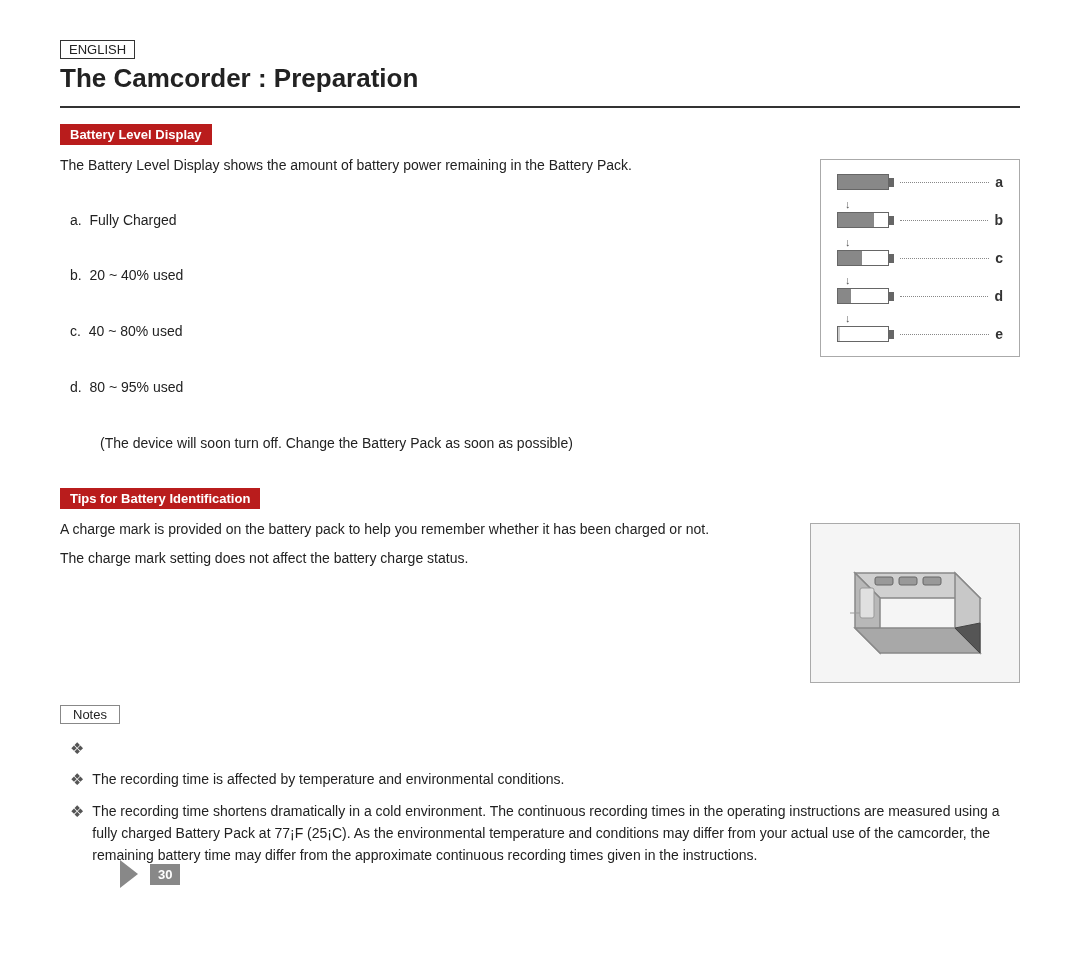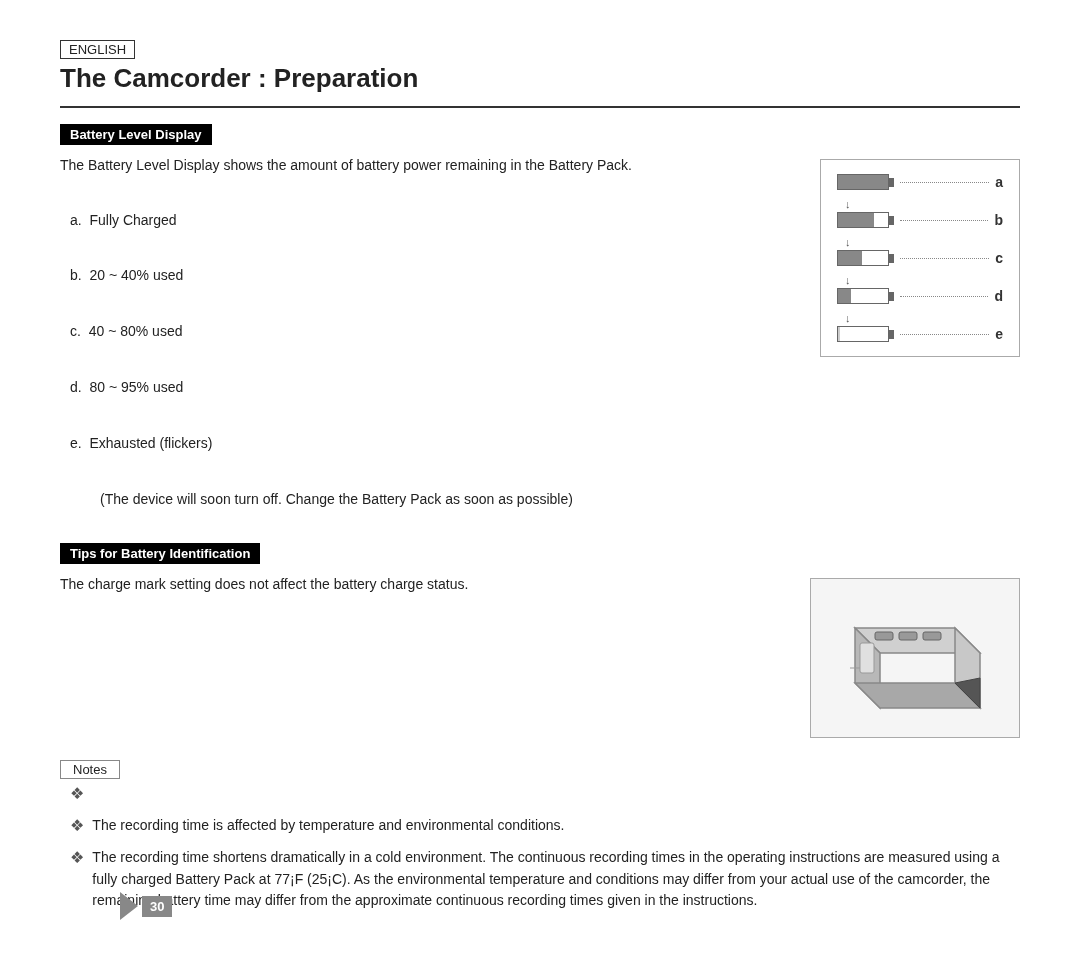--- a/index.html
+++ b/index.html
@@ -25,21 +25,21 @@
     h1.page-title {
       font-size: 26px;
       font-weight: bold;
       border-bottom: 2px solid #333;
       padding-bottom: 12px;
       margin-bottom: 16px;
     }
 
     .section-header {
       display: inline-block;
-      background: #000000;
+      background: #b91c1c;
       color: #fff;
       font-weight: bold;
       font-size: 13px;
       padding: 3px 10px;
       margin-bottom: 10px;
     }
 
     .section {
       margin-bottom: 22px;
     }
@@ -128,21 +128,21 @@
       margin-top: 4px;
       overflow: hidden;
     }
 
     
     .notes-box {
       border: 1.5px solid #888;
       display: inline-block;
       padding: 1px 12px;
       font-size: 13px;
-      margin-bottom: 4px;
+      margin-bottom: 14px;
     }
 
     .notes-list {
       list-style: none;
       margin-left: 10px;
     }
 
     .notes-list li {
       display: flex;
       align-items: flex-start;
@@ -153,25 +153,25 @@
 
     .notes-list li .bullet {
       font-size: 16px;
       color: #555;
       flex-shrink: 0;
       margin-top: -1px;
     }
 
     .page-num-container {
       position: absolute;
-      bottom: 20px;
+      bottom: 52px;
       left: 60px;
       display: flex;
       align-items: center;
-      gap: 4px;
+      gap: 12px;
     }
 
     .page-num-triangle {
       width: 0;
       height: 0;
       border-left: 18px solid #888;
       border-top: 14px solid transparent;
       border-bottom: 14px solid transparent;
     }
 
@@ -225,21 +225,20 @@
   <div class="section">
     <div class="section-header">Battery Level Display</div>
     <div class="section-body">
       <div class="section-text">
         <p>The Battery Level Display shows the amount of battery power remaining in the Battery Pack.</p>
         <ul class="list-alpha">
           <li><span>a.&nbsp;&nbsp;Fully Charged</span></li>
           <li><span>b.&nbsp;&nbsp;20 ~ 40% used</span></li>
           <li><span>c.&nbsp;&nbsp;40 ~ 80% used</span></li>
           <li><span>d.&nbsp;&nbsp;80 ~ 95% used</span></li>
-          <li><span>e.&nbsp;&nbsp;Exhausted (flickers)</span></li>
           <li class="indent"><span>(The device will soon turn off. Change the Battery Pack as soon as possible)</span></li>
         </ul>
       </div>
 
       <div class="battery-diagram">
 
         <div class="battery-row">
           <div style="display:flex;align-items:center;">
             <div class="batt-outer">
                 <div class="batt-inner" style="width:100%;"></div>
@@ -299,20 +298,21 @@
         </div>
       </div>
     </div>
   </div>
 
   
   <div class="section">
     <div class="section-header">Tips for Battery Identification</div>
     <div class="section-body">
       <div class="section-text">
+        <p>A charge mark is provided on the battery pack to help you remember whether it has been charged or not.</p>
         <p>The charge mark setting does not affect the battery charge status.</p>
       </div>
 
       <div class="battery-pack-img">
         <svg width="180" height="140" viewBox="0 0 180 140" xmlns="http://www.w3.org/2000/svg">
 
           <polygon points="30,40 130,40 155,65 55,65" fill="#d0d0d0" stroke="#888" stroke-width="1.5"></polygon>
 
           <polygon points="30,40 30,95 55,120 55,65" fill="#b8b8b8" stroke="#888" stroke-width="1.5"></polygon>
 

